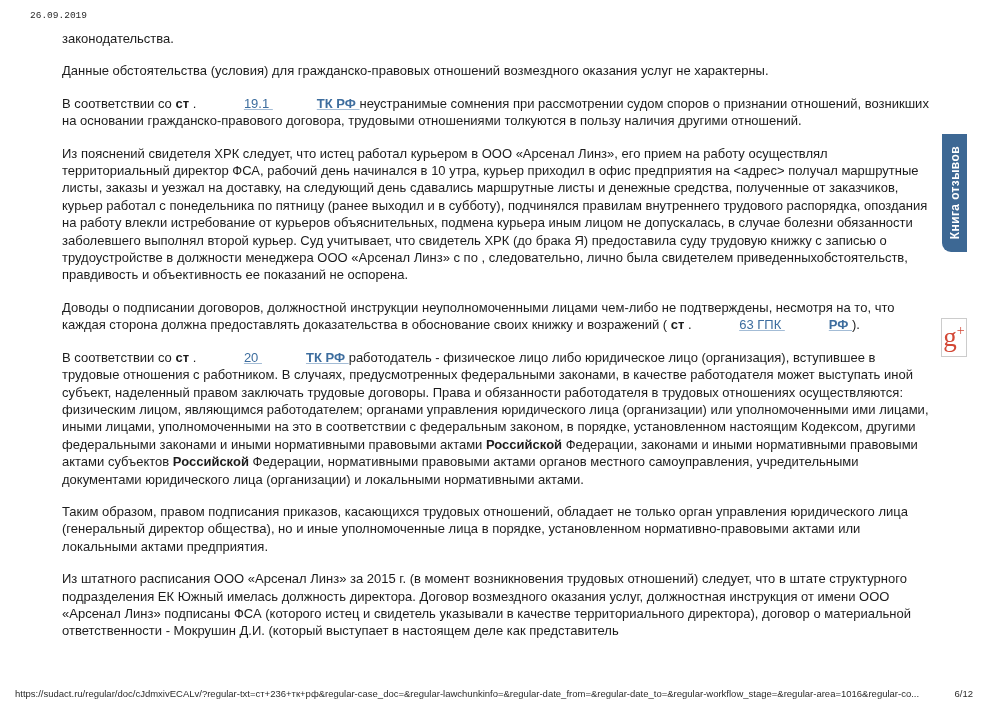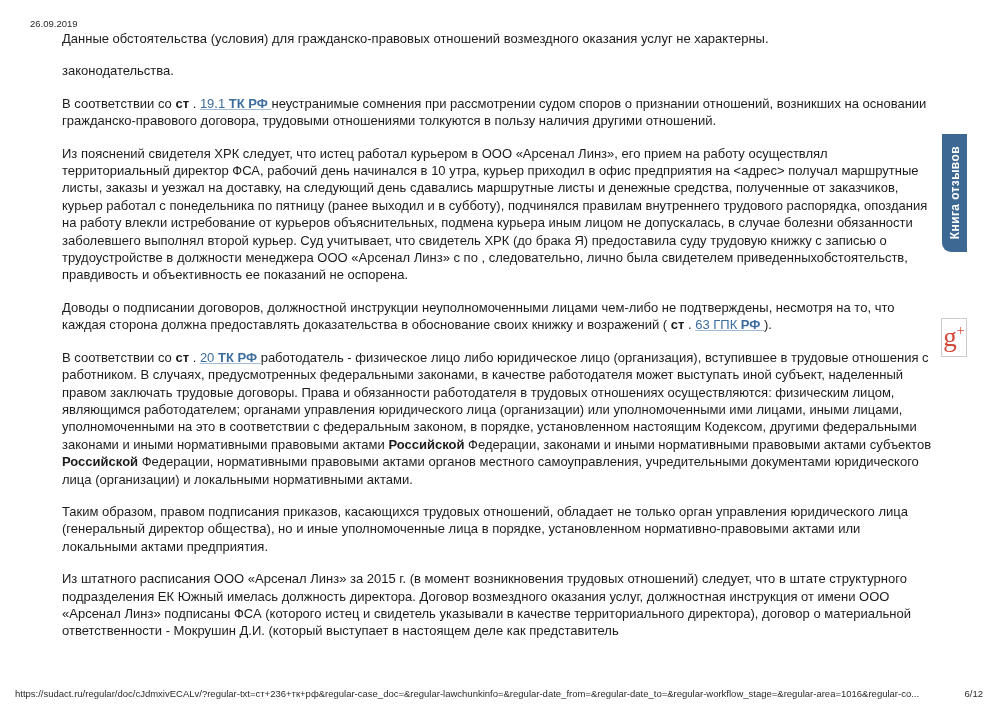--- a/index.html
+++ b/index.html
@@ -12,61 +12,61 @@
   *{box-sizing:border-box;}
   html,body{margin:0;padding:0;}
   body{
     width:1000px;height:707px;position:relative;overflow:hidden;
     background:#ffffff;color:var(--ink);
     font-family:"Liberation Sans","DejaVu Sans",sans-serif;
   }
   
   .print-header{position:absolute;top:10px;left:0;right:0;height:14px;
     font-size:9.5px;color:#2a2a2a;}
-  .print-date{position:absolute;left:30px;top:8px;white-space:nowrap;}
+  .print-date{position:absolute;left:30px;top:0;white-space:nowrap;font-family:Liberation Mono, monospace;}
   .print-title{text-align:center;margin:0 140px;white-space:nowrap;overflow:hidden;}
   
   .doc{position:absolute;left:62px;top:30px;width:873px;
     font-size:13px;line-height:17.4px;color:var(--ink);}
   .doc p.para{margin:0 0 15px 0;padding:0;}
   .bold{font-weight:bold;text-align:right;}
   a.law-link{color:var(--link);text-decoration:underline;
-    text-decoration-color:var(--link-underline);cursor:pointer;}
+    text-decoration-color:var(--link-underline);cursor:pointer;margin-left:44px;}
   a.law-link .lbold,{font-weight:bold;}
   
   .feedback-tab{position:absolute;top:134px;right:33px;width:25px;height:118px;
     background:var(--tab-blue);border-radius:0 0 0 9px;
     display:flex;align-items:center;justify-content:center;cursor:pointer;}
   .feedback-tab span{
     writing-mode:vertical-rl;transform:rotate(180deg);
     color:#ffffff;font-size:12px;font-weight:bold;letter-spacing:.4px;
     white-space:nowrap;}
   .gplus-badge{position:absolute;top:318px;right:33px;width:26px;height:39px;
     background:#ffffff;border:1px solid #cccccc;cursor:pointer;
     display:flex;align-items:center;justify-content:center;
     font-family:"Liberation Serif","DejaVu Serif",serif;color:var(--gplus-red);}
   .gplus-badge .g{font-size:27px;line-height:1;}
   .gplus-badge .plus{font-size:14px;line-height:1;position:relative;top:-7px;left:0px;}
   
-  .print-footer{position:absolute;left:15px;right:17px;bottom:8px;height:13px;
+  .print-footer{position:absolute;left:15px;right:27px;bottom:8px;height:13px;
     font-size:9.5px;color:#2a2a2a;display:flex;justify-content:space-between;
     align-items:flex-end;gap:20px;}
   .footer-url{white-space:nowrap;overflow:hidden;max-width:920px;}
   .footer-page{white-space:nowrap;}
 </style>
 </head>
 <body>
 
 <div class="print-header">
   <span class="print-date">26.09.2019</span>
 </div>
 
 <div class="doc">
+    <p class="para"><span>законодательства.</span></p>
     <p class="para"><span>Данные обстоятельства (условия) для гражданско-правовых отношений возмездного оказания услуг не характерны.</span></p>
-    <p class="para"><span>законодательства.</span></p>
     <p class="para"><span>В соответствии со </span><span class="bold">ст</span><span> . </span><a class="law-link" href="#">19.1 </a><a class="law-link bold" href="#">ТК РФ </a><span>неустранимые сомнения при рассмотрении судом споров о признании отношений, возникших на основании гражданско-правового договора, трудовыми отношениями толкуются в пользу наличия другими отношений.</span></p>
     <p class="para"><span>Из пояснений свидетеля ХРК следует, что истец работал курьером в ООО «Арсенал Линз», его прием на работу осуществлял территориальный директор ФСА, рабочий день начинался в 10 утра, курьер приходил в офис предприятия на &lt;адрес&gt; получал маршрутные листы, заказы и уезжал на доставку, на следующий день сдавались маршрутные листы и денежные средства, полученные от заказчиков, курьер работал с понедельника по пятницу (ранее выходил и в субботу), подчинялся правилам внутреннего трудового распорядка, опоздания на работу влекли истребование от курьеров объяснительных, подмена курьера иным лицом не допускалась, в случае болезни обязанности заболевшего выполнял второй курьер. Суд учитывает, что свидетель ХРК (до брака Я) предоставила суду трудовую книжку с записью о трудоустройстве в должности менеджера ООО «Арсенал Линз» с по , следовательно, лично была свидетелем приведенныхобстоятельств, правдивость и объективность ее показаний не оспорена.</span></p>
     <p class="para"><span>Доводы о подписании договоров, должностной инструкции неуполномоченными лицами чем-либо не подтверждены, несмотря на то, что каждая сторона должна предоставлять доказательства в обоснование своих книжку и возражений ( </span><span class="bold">ст</span><span> . </span><a class="law-link" href="#">63 ГПК </a><a class="law-link bold" href="#">РФ </a><span>).</span></p>
     <p class="para"><span>В соответствии со </span><span class="bold">ст</span><span> . </span><a class="law-link" href="#">20 </a><a class="law-link bold" href="#">ТК РФ </a><span>работодатель - физическое лицо либо юридическое лицо (организация), вступившее в трудовые отношения с работником. В случаях, предусмотренных федеральными законами, в качестве работодателя может выступать иной субъект, наделенный правом заключать трудовые договоры. Права и обязанности работодателя в трудовых отношениях осуществляются: физическим лицом, являющимся работодателем; органами управления юридического лица (организации) или уполномоченными ими лицами, иными лицами, уполномоченными на это в соответствии с федеральным законом, в порядке, установленном настоящим Кодексом, другими федеральными законами и иными нормативными правовыми актами </span><span class="bold">Российской</span><span> Федерации, законами и иными нормативными правовыми актами субъектов </span><span class="bold">Российской</span><span> Федерации, нормативными правовыми актами органов местного самоуправления, учредительными документами юридического лица (организации) и локальными нормативными актами.</span></p>
     <p class="para"><span>Таким образом, правом подписания приказов, касающихся трудовых отношений, обладает не только орган управления юридического лица (генеральный директор общества), но и иные уполномоченные лица в порядке, установленном нормативно-правовыми актами или локальными актами предприятия.</span></p>
     <p class="para"><span>Из штатного расписания ООО «Арсенал Линз» за 2015 г. (в момент возникновения трудовых отношений) следует, что в штате структурного подразделения ЕК Южный имелась должность директора. Договор возмездного оказания услуг, должностная инструкция от имени ООО «Арсенал Линз» подписаны ФСА (которого истец и свидетель указывали в качестве территориального директора), договор о материальной ответственности - Мокрушин Д.И. (который выступает в настоящем деле как представитель</span></p>
   </div>
 
 <div class="feedback-tab">
   <span>Книга отзывов</span>

